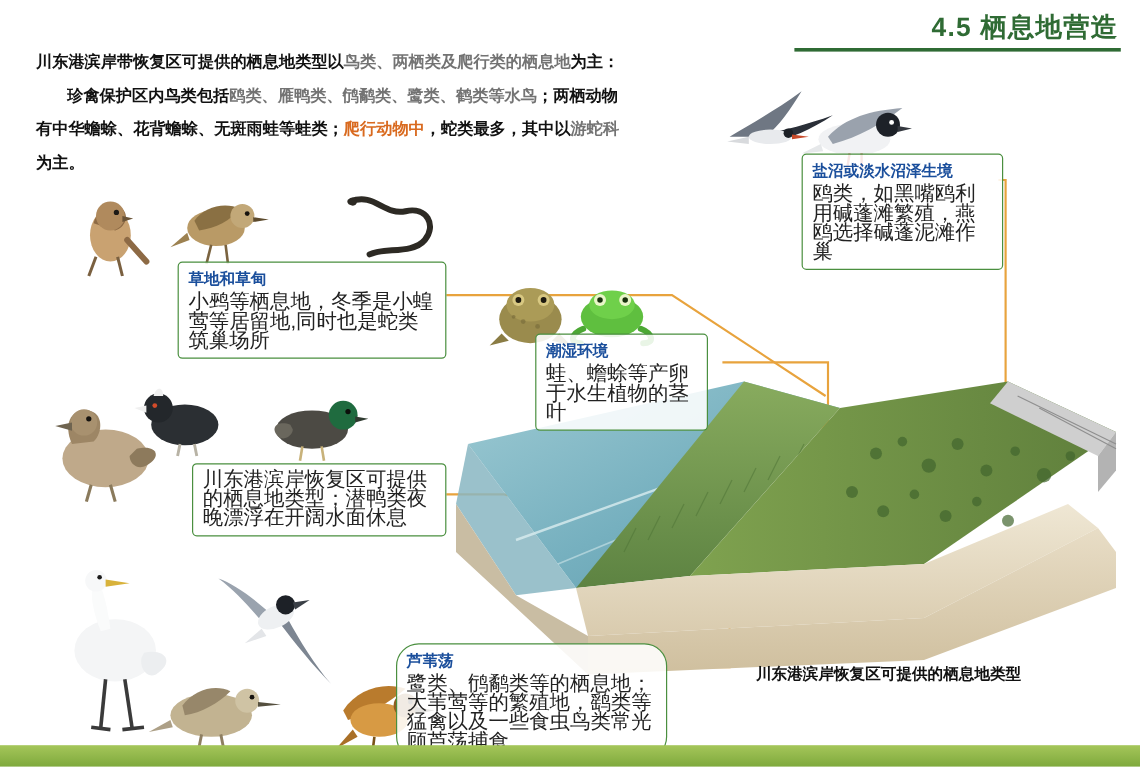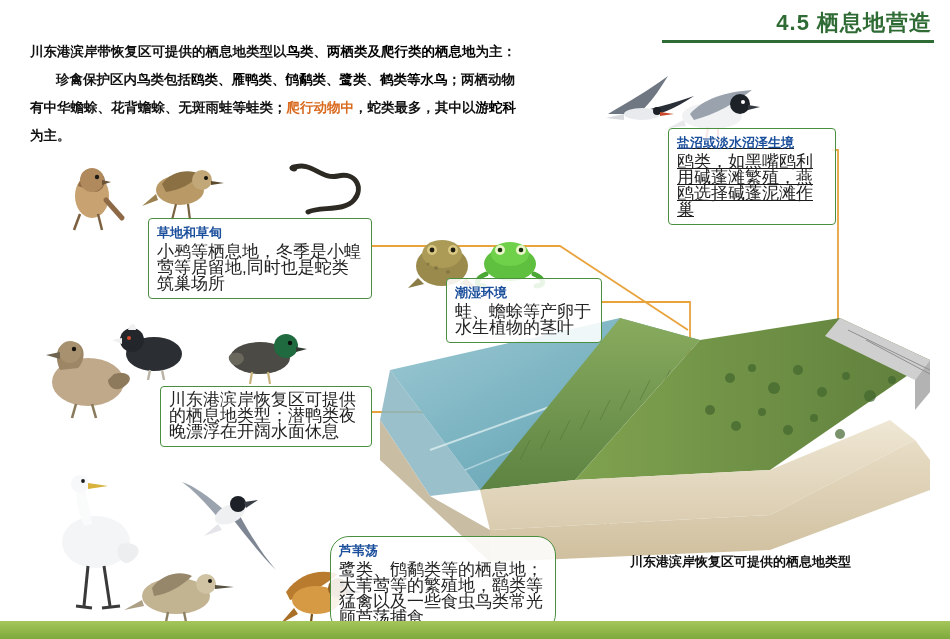--- a/index.html
+++ b/index.html
@@ -22,21 +22,21 @@
   .title-rule{
     position:absolute;right:16px;top:40px;width:272px;height:3px;
     background:#2f6b34;
   }
 
   
   .intro{
     position:absolute;left:30px;top:38px;width:560px;
     font-size:13.5px;line-height:28px;font-weight:bold;color:#111;
   }
-  .intro .hl-blue{color:#000000;}
+  .intro .hl-blue{color:#737373;}
   .intro .hl-orange{color:#d96a1f;}
   .intro .line{white-space:nowrap;}
   .intro .line2{padding-left:26px;}
 
   
   .terrain{
     position:absolute;left:370px;top:300px;width:580px;height:300px;
   }
   .terrain svg{display:block;}
 
@@ -49,23 +49,23 @@
     padding:5px 8px 6px 8px;
     box-sizing:border-box;
   }
   .callout .c-title{
     font-size:13px;font-weight:bold;color:#1b4f9c;margin-bottom:2px;
   }
   .callout .c-body{
     font-size:17px;line-height:16px;color:#222;
   }
 
-  #callout-saltmarsh{left:668px;top:128px;width:168px;text-decoration:underline;}
+  #callout-saltmarsh{left:668px;top:128px;width:168px;}
   #callout-grassland{left:148px;top:218px;width:224px;}
-  #callout-wetenv{left:446px;top:278px;width:156px;}
+  #callout-wetenv{left:446px;top:278px;width:144px;}
   #callout-openwater{left:160px;top:386px;width:212px;}
   #callout-reedbed{left:330px;top:536px;width:226px;border-radius:19px;}
 
   
   .wire{position:absolute;left:0;top:0;width:950px;height:639px;pointer-events:none;}
 
   
   .terrain-caption{
     position:absolute;left:630px;top:553px;
     font-size:13px;font-weight:bold;color:#111;

